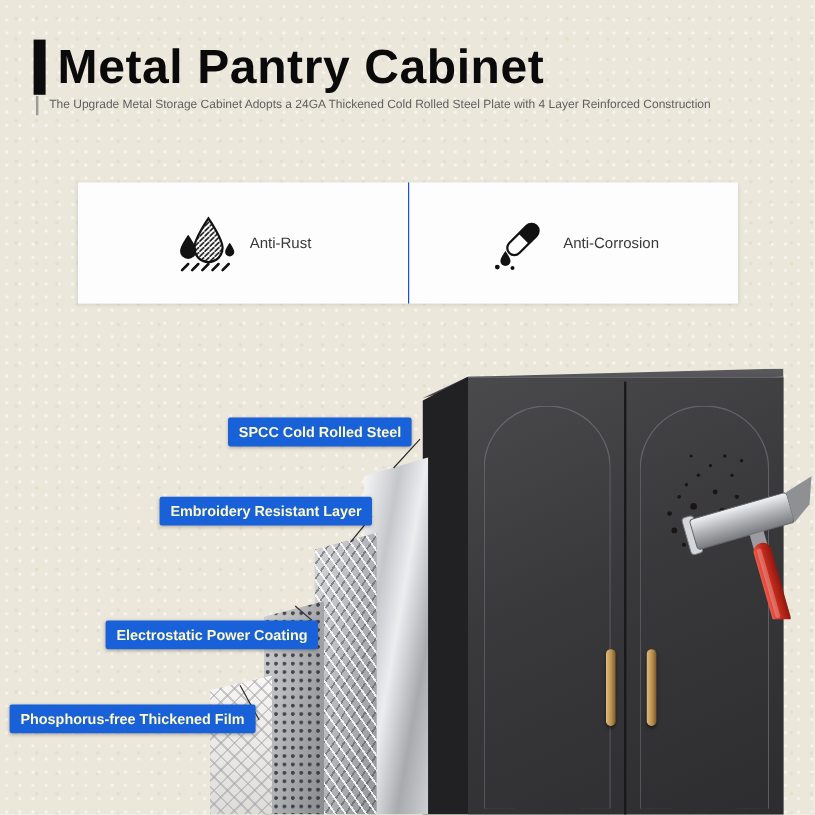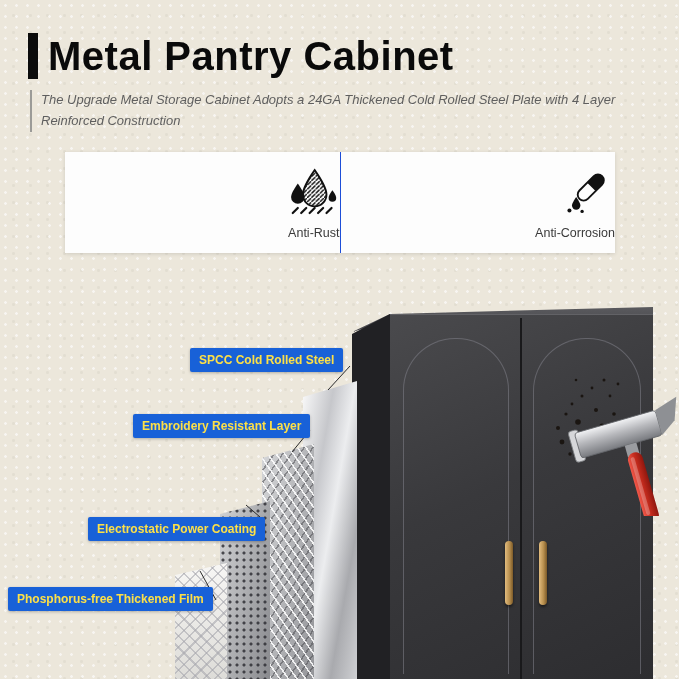--- a/index.html
+++ b/index.html
@@ -12,28 +12,28 @@
       radial-gradient(rgba(125,115,95,.08) 1.2px, transparent 1.8px);
     background-size:11px 11px,17px 17px;
     background-position:0 0,5px 7px;
   }
 
   
   .title-row{position:absolute;left:28px;top:33px;display:flex;align-items:flex-start;z-index:9;}
   .title-bar{width:10px;height:46px;background:#0c0c0c;margin-right:10px;flex:none;}
   .page-title{margin:0;font-size:40px;line-height:46px;font-weight:900;color:#0a0a0a;letter-spacing:.5px;white-space:nowrap;}
   .subtitle{
-    position:absolute;left:30px;top:90px;width:592px;margin:0;z-index:9;
+    position:absolute;left:30px;top:80px;width:592px;margin:0;z-index:9;
     border-left:2px solid #9b9b98;padding-left:9px;
-    font-size:13px;line-height:1.6;color:#5f5f5f;font-style:italic;
+    font-size:10px;line-height:1.6;color:#5f5f5f;
   }
 
   
   .features{position:absolute;left:65px;top:152px;width:550px;height:101px;display:flex;background:#fdfdfd;box-shadow:0 1px 4px rgba(0,0,0,.12);z-index:9;}
-  .feature{flex:1;display:flex;flex-direction:column;align-items:flex-end;justify-content:center;gap:9px;}
+  .feature{flex:1;display:flex;flex-direction:row;align-items:center;justify-content:center;gap:9px;}
   .feature + .feature{border-left:1px solid #1d4ed8;}
   .f-icon{height:52px;display:flex;align-items:flex-end;justify-content:center;}
   .f-label{font-size:12.5px;color:#3a3a3a;white-space:nowrap;}
 
   
   .scene{position:absolute;inset:0;}
 
   
   .cab-top{position:absolute;left:352px;top:307px;width:301px;height:28px;z-index:1;
     background:linear-gradient(#5a5a5e,#434347);
@@ -72,21 +72,21 @@
     background-size:7px 7px,auto;}
   .p4{left:175px;top:563px;width:52px;height:116px;z-index:7;
     clip-path:polygon(0 12px,100% 0,100% 100%,0 100%);
     background-image:
       repeating-linear-gradient(45deg, rgba(165,165,172,.55) 0 1.5px, transparent 1.5px 8px),
       repeating-linear-gradient(-45deg, rgba(165,165,172,.55) 0 1.5px, transparent 1.5px 8px),
       linear-gradient(#f8f7f5,#dddcd8);}
 
   
   .connectors{position:absolute;inset:0;z-index:8;pointer-events:none;}
-  .callout{position:absolute;z-index:9;background:var(--accent-blue,#1861d8);color:#fde047;
+  .callout{position:absolute;z-index:9;background:var(--accent-blue,#1861d8);color:#fef9c3;
     font-size:12px;font-weight:bold;padding:5px 9px;border-radius:2px;white-space:nowrap;
     box-shadow:0 1px 3px rgba(0,0,0,.25);}
   .c1{left:190px;top:348px;}
   .c2{left:133px;top:414px;}
   .c3{left:88px;top:517px;}
   .c4{left:8px;top:587px;}
 
   .hammer{position:absolute;left:552px;top:366px;z-index:5;}
 </style>
 </head>

